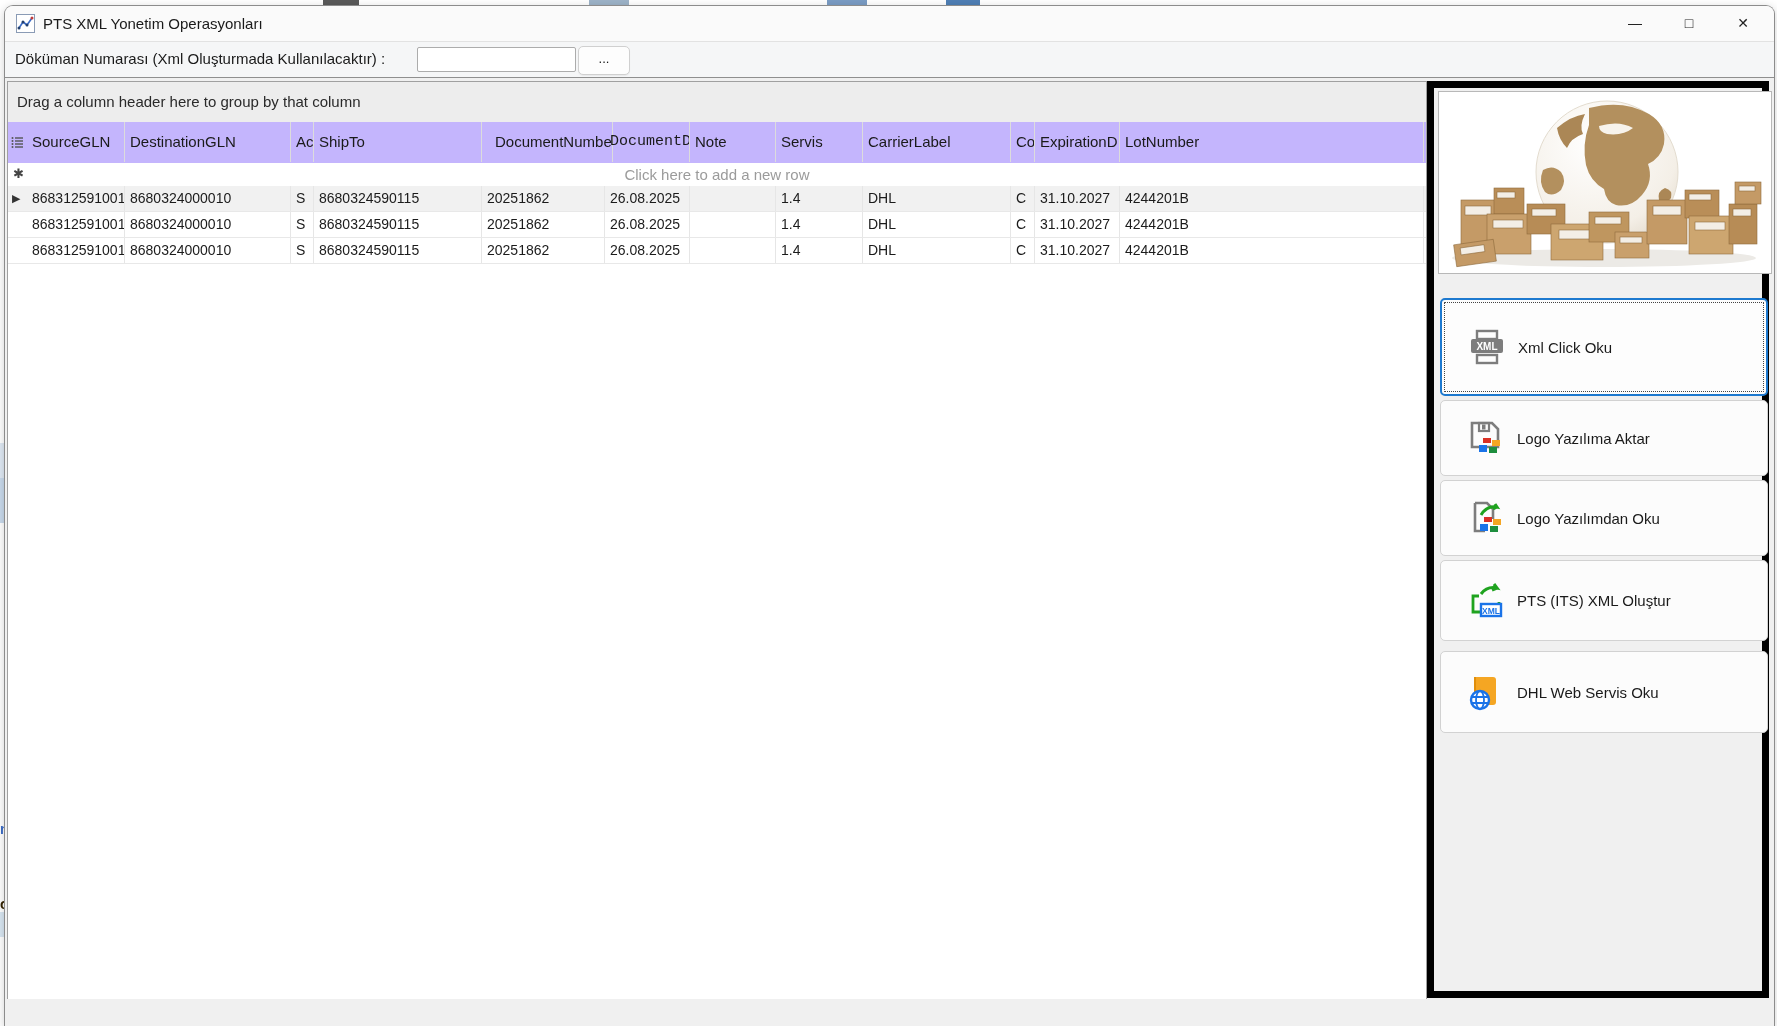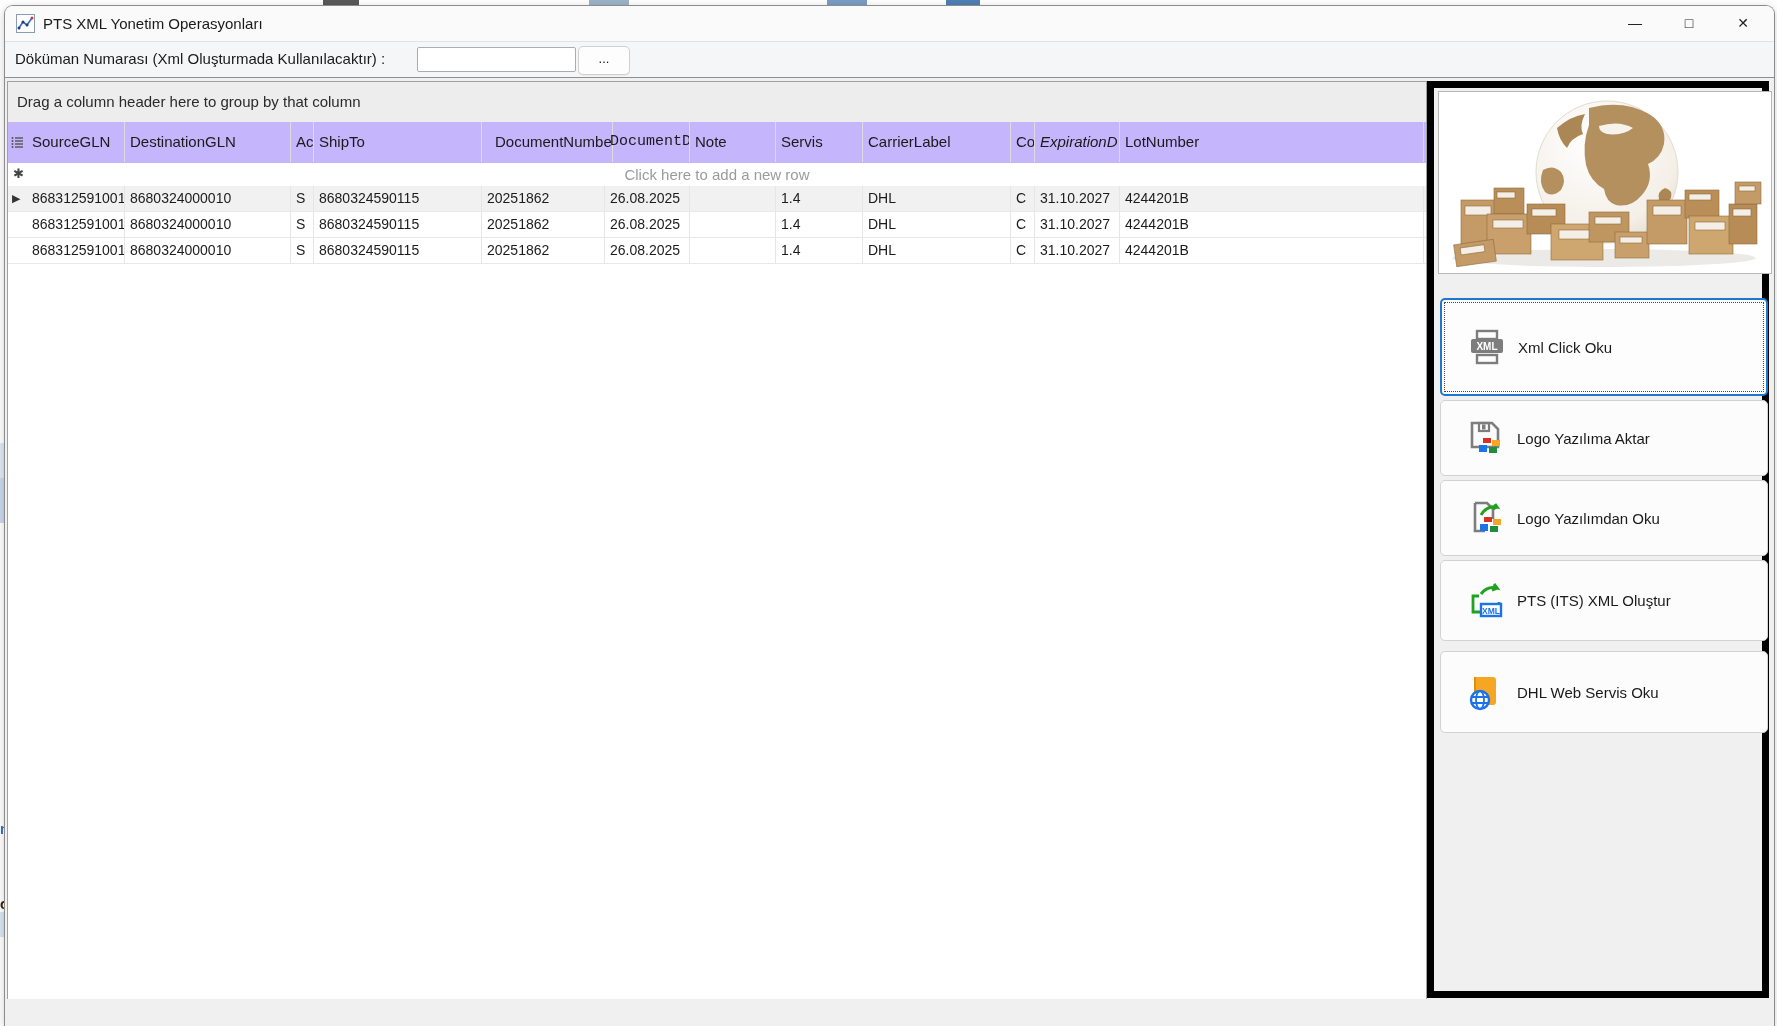--- a/index.html
+++ b/index.html
@@ -114,21 +114,21 @@
     <div class="hdr-cell" style="left: 19px; width: 98px;">SourceGLN</div>
         <div class="hdr-cell" style="left: 117px; width: 166px;">DestinationGLN</div>
         <div class="hdr-cell" style="left: 283px; width: 23px;">Ac</div>
         <div class="hdr-cell" style="left: 306px; width: 168px;">ShipTo</div>
         <div class="hdr-cell" style="left: 474px; width: 123px; margin-left: 8px;">DocumentNumbe</div>
         <div class="hdr-cell" style="left: 597px; width: 85px; font-family: Liberation Mono, monospace;">DocumentD</div>
         <div class="hdr-cell" style="left: 682px; width: 86px;">Note</div>
         <div class="hdr-cell" style="left: 768px; width: 87px;">Servis</div>
         <div class="hdr-cell" style="left: 855px; width: 148px;">CarrierLabel</div>
         <div class="hdr-cell" style="left: 1003px; width: 24px;">Co</div>
-        <div class="hdr-cell" style="left: 1027px; width: 85px; font-style: italic;">ExpirationD</div>
+        <div class="hdr-cell" style="left: 1027px; width: 85px;">ExpirationD</div>
         <div class="hdr-cell" style="left: 1112px; width: 304px;">LotNumber</div>
       </div>
     <div class="addrow">
       <span class="addrow-star">✱</span>
       <div class="addrow-hint">Click here to add a new row</div>
     </div>
 
   <div class="drow current" style="top: 104px;">
         <div class="row-ind">▶</div>
         <div class="dcell" style="left: 19px; width: 98px;">868312591001</div>

